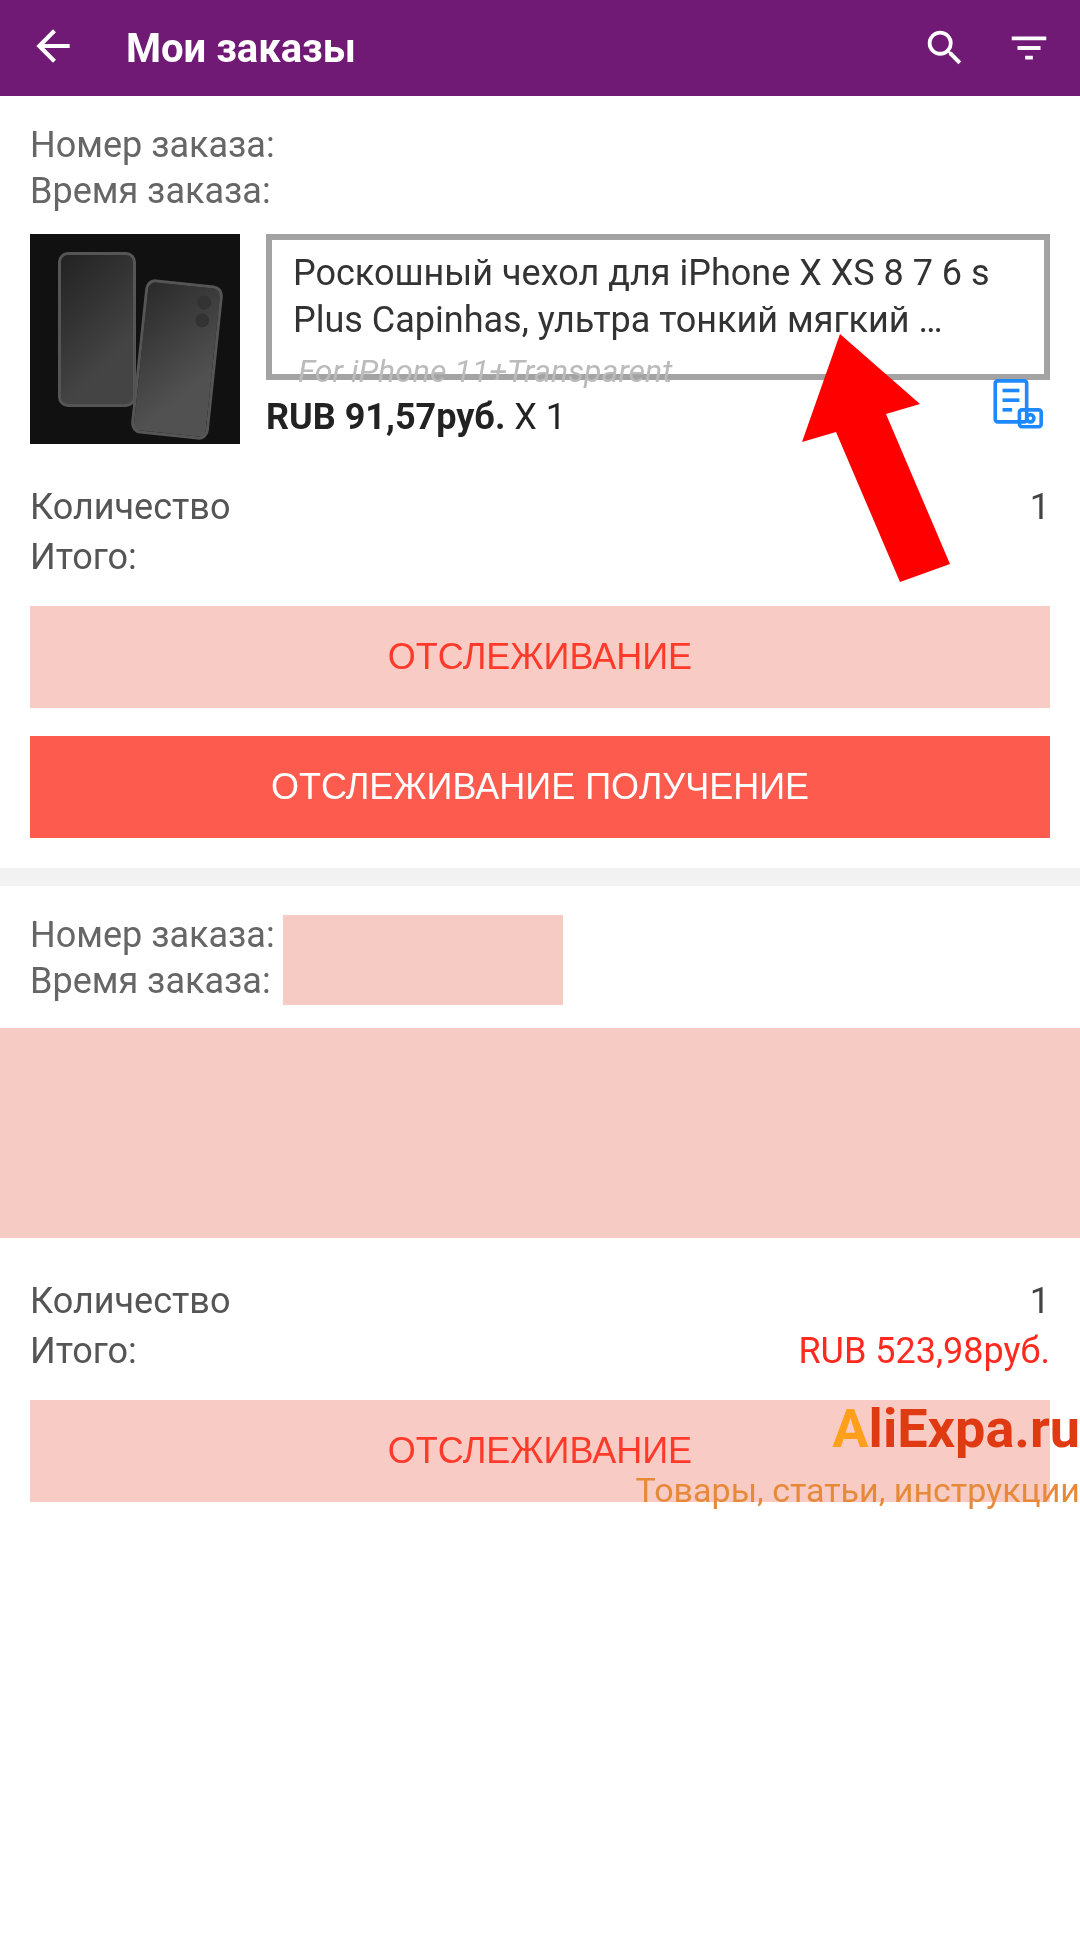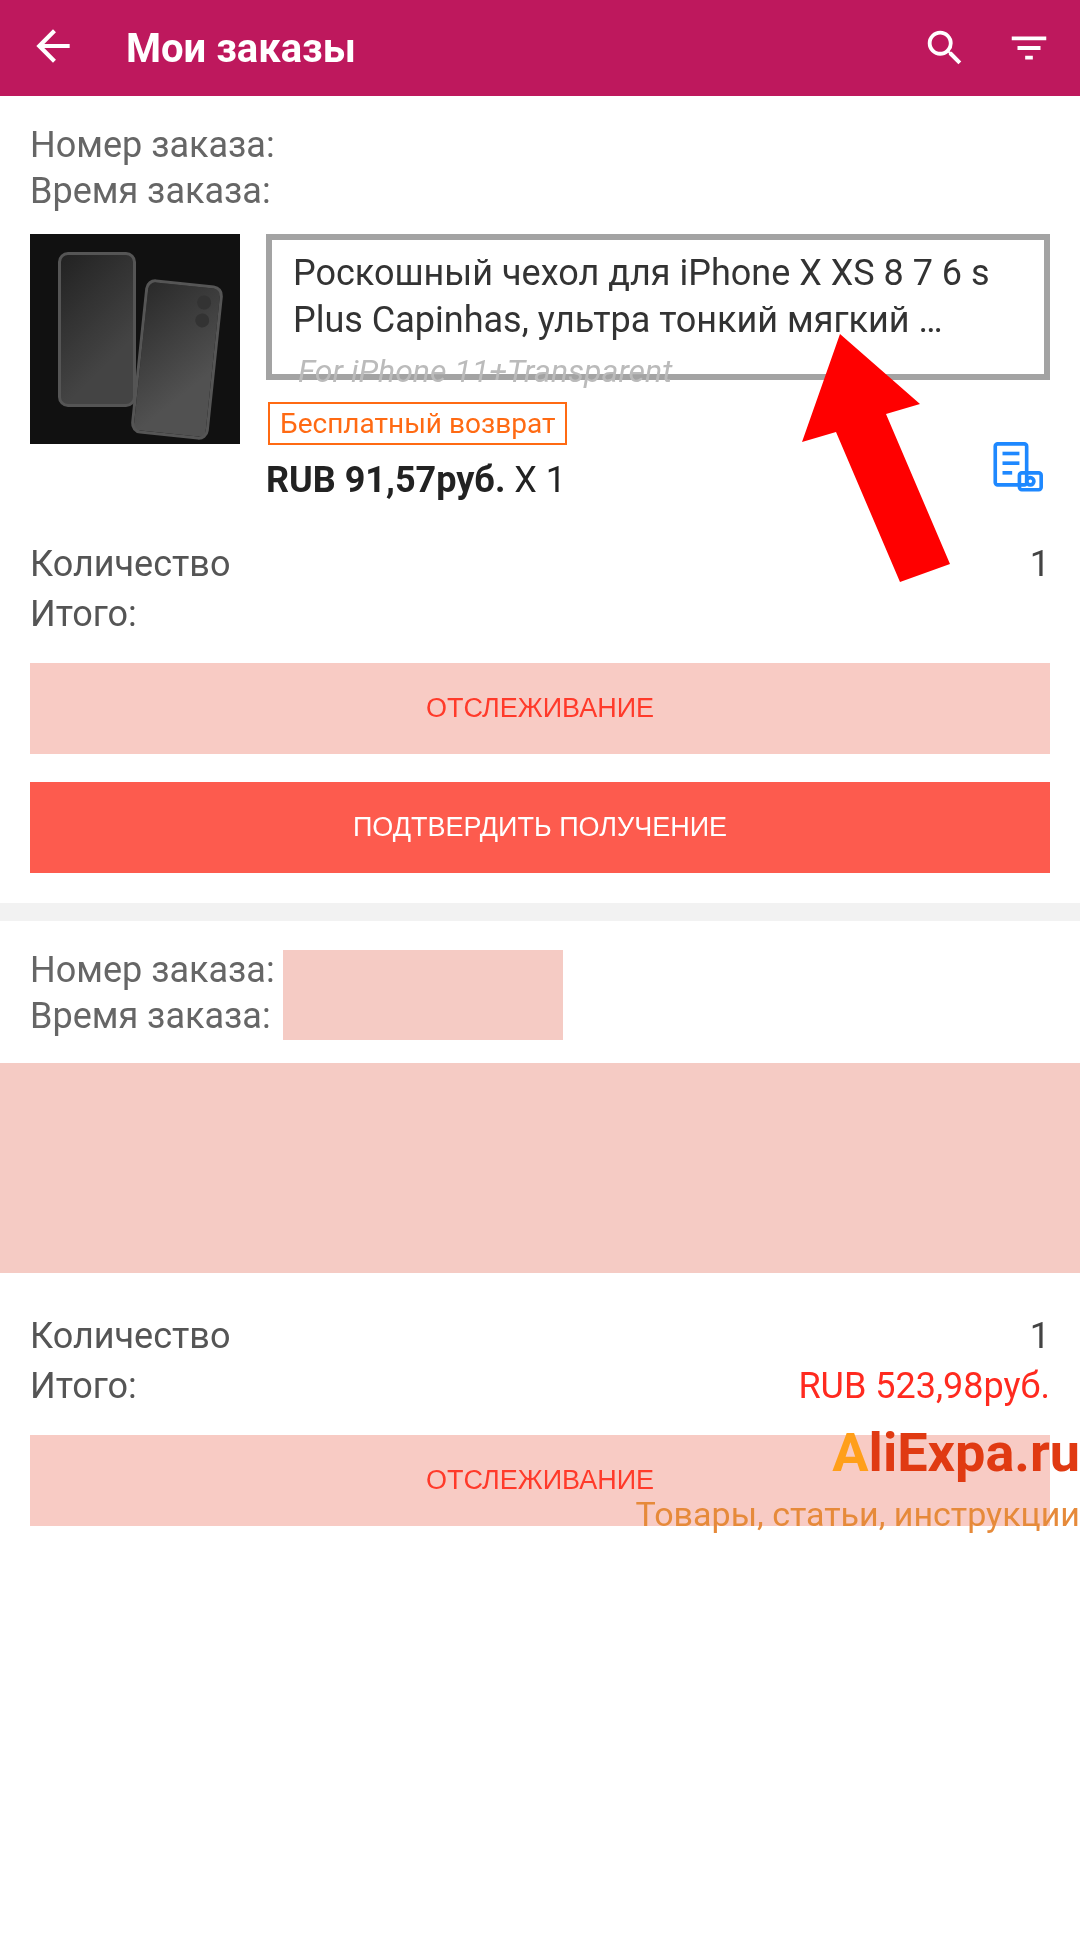--- a/index.html
+++ b/index.html
@@ -4,21 +4,21 @@
 <style>
   * { box-sizing: border-box; margin: 0; padding: 0; }
   body {
     font-family: -apple-system, BlinkMacSystemFont, "Segoe UI", Roboto, Arial, sans-serif;
     background: #fff;
     width: 1080px;
     margin: 0 auto;
     color: #222;
   }
   .header {
-    background: #be185d;
+    background: #701a75;
     color: #fff;
     display: flex;
     align-items: center;
     height: 96px;
     padding: 0 28px;
   }
   .header .back-icon svg { width: 50px; height: 50px; fill: #fff; }
   .header .title {
     font-size: 40px;
     font-weight: 700;
@@ -88,21 +88,21 @@
   }
   .arrow-annotation svg { width: 100%; height: 100%; }
 
   .summary { margin-top: 42px; }
   .summary-row { display: flex; justify-content: space-between; font-size: 36px; color: #555; margin-bottom: 8px; }
   .summary-row .val-dark { color: #444; }
   .summary-row .val-red { color: #ff2a1f; font-size: 36px; }
 
   .btn {
     display: block; width: 100%; text-align: center;
-    font-size: 27px; font-weight: 400; padding: 30px 0; margin-top: 28px;
+    font-size: 36px; font-weight: 400; padding: 30px 0; margin-top: 28px;
     border: none; cursor: pointer;
   }
   .btn-light { background: #f8cbc4; color: #ff3a2a; }
   .btn-solid { background: #fd5b4e; color: #fff; }
 
   .divider { height: 18px; background: #f2f2f2; }
 
   .meta2-wrap { display: flex; align-items: center; }
   .redact-box {
     width: 280px; height: 90px; background: #f5cbc4; margin-left: 8px;
@@ -152,21 +152,20 @@
   <div class="meta-line">Время заказа:</div>
 
   <div class="product-row">
     <div class="product-img">
       <div class="phone1"></div>
       <div class="phone2"></div>
     </div>
     <div class="product-info">
       <div class="title-box">Роскошный чехол для iPhone X XS 8 7 6 s Plus Capinhas, ультра тонкий мягкий …</div>
       <div class="variant">For iPhone 11+Transparent</div>
-      <div class="free-return">Бесплатный возврат</div>
       <div class="price-line">
         <span class="bold">RUB 91,57руб.</span><span> X 1</span>
       </div>
       <div class="receipt-icon">
         <svg viewBox="0 0 48 48">
           <rect x="6" y="4" width="26" height="34" rx="2"></rect>
           <line x1="12" y1="12" x2="26" y2="12"></line>
           <line x1="12" y1="20" x2="26" y2="20"></line>
           <line x1="12" y1="28" x2="20" y2="28"></line>
           <rect x="26" y="28" width="18" height="14" rx="2"></rect>
@@ -187,21 +186,21 @@
     <div class="summary-row">
       <span>Количество</span>
       <span class="val-dark">1</span>
     </div>
     <div class="summary-row">
       <span>Итого:</span>
     </div>
   </div>
 
   <button class="btn btn-light">ОТСЛЕЖИВАНИЕ</button>
-  <button class="btn btn-solid">ПОДТВЕРДИТЬ ПОЛУЧЕНИЕ</button>
+  <button class="btn btn-solid">ОТСЛЕЖИВАНИЕ ПОЛУЧЕНИЕ</button>
 </div>
 
 <div class="divider"></div>
 
 <div class="section rel">
   <div class="meta2-wrap">
     <div>
       <div class="meta-line">Номер заказа:</div>
       <div class="meta-line">Время заказа:</div>
     </div>

